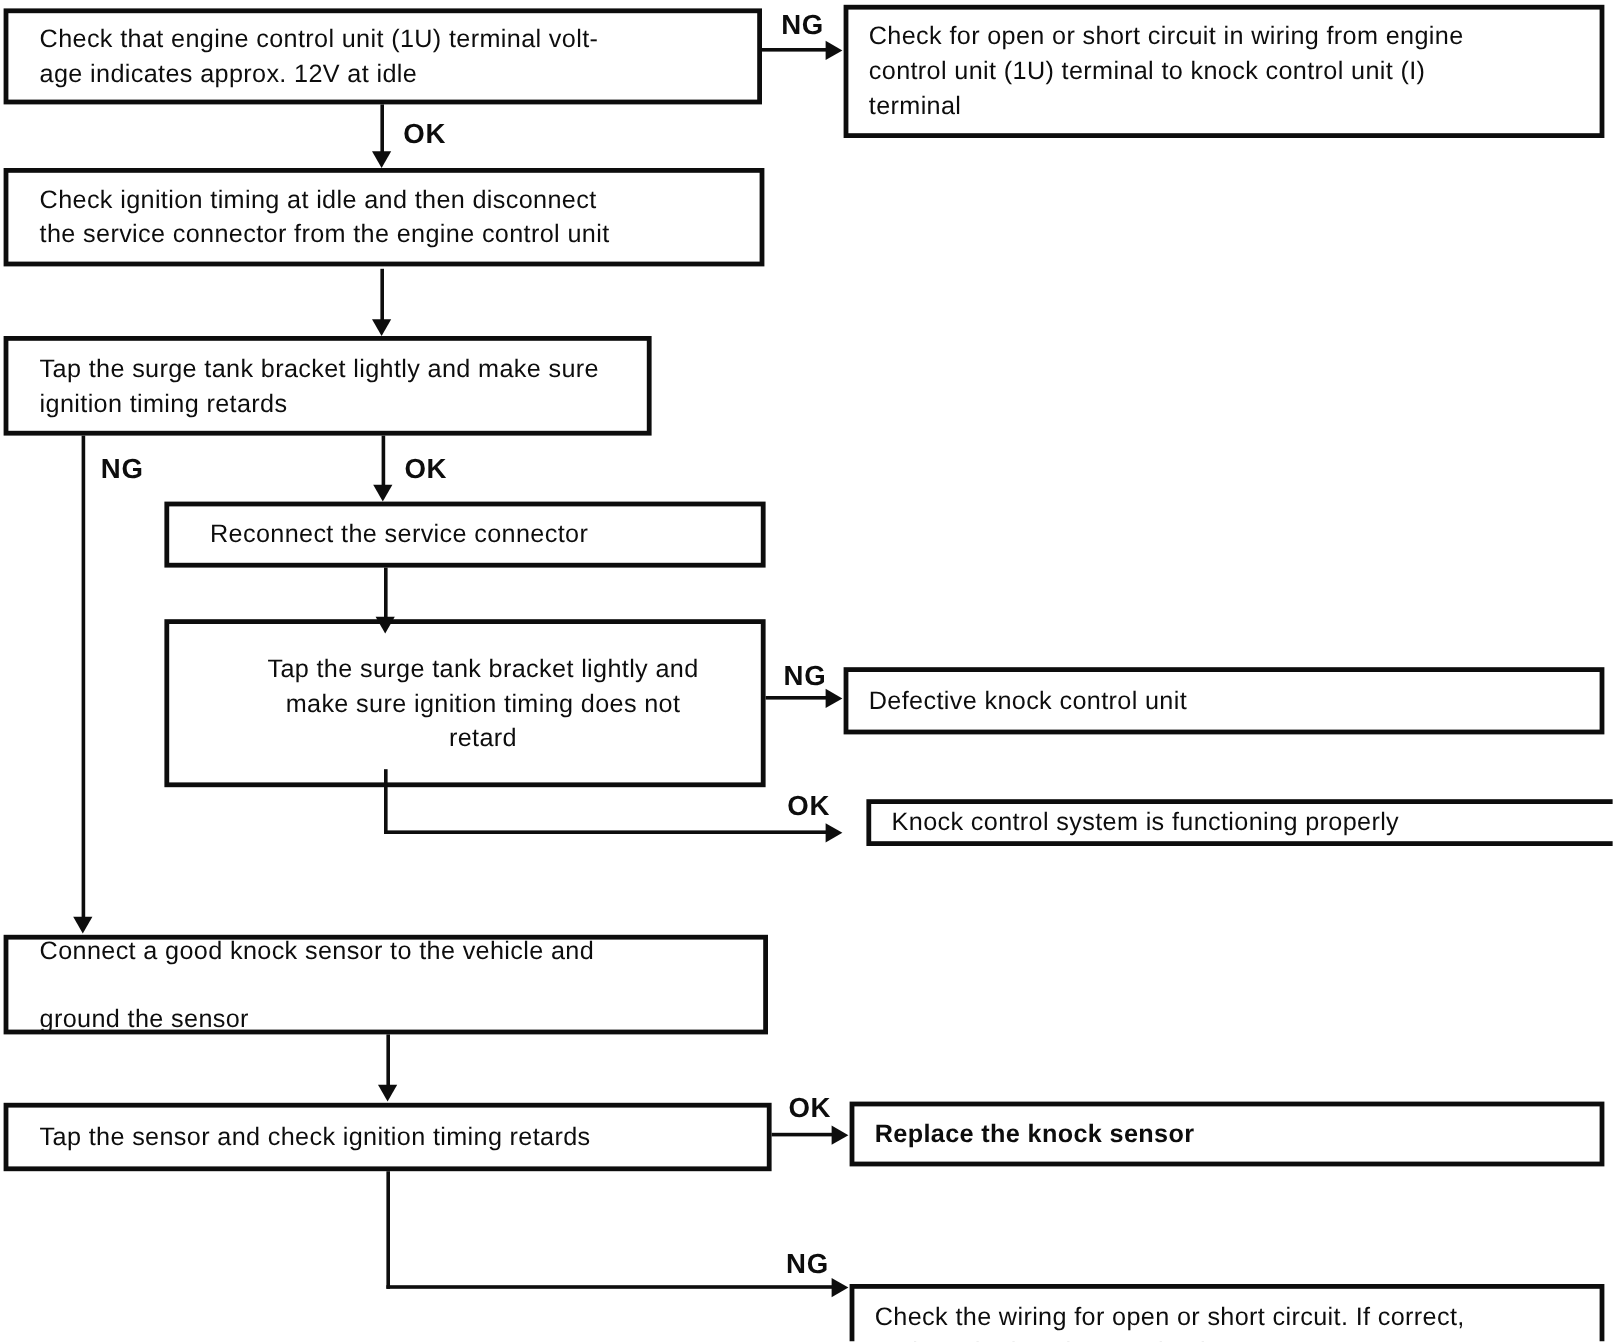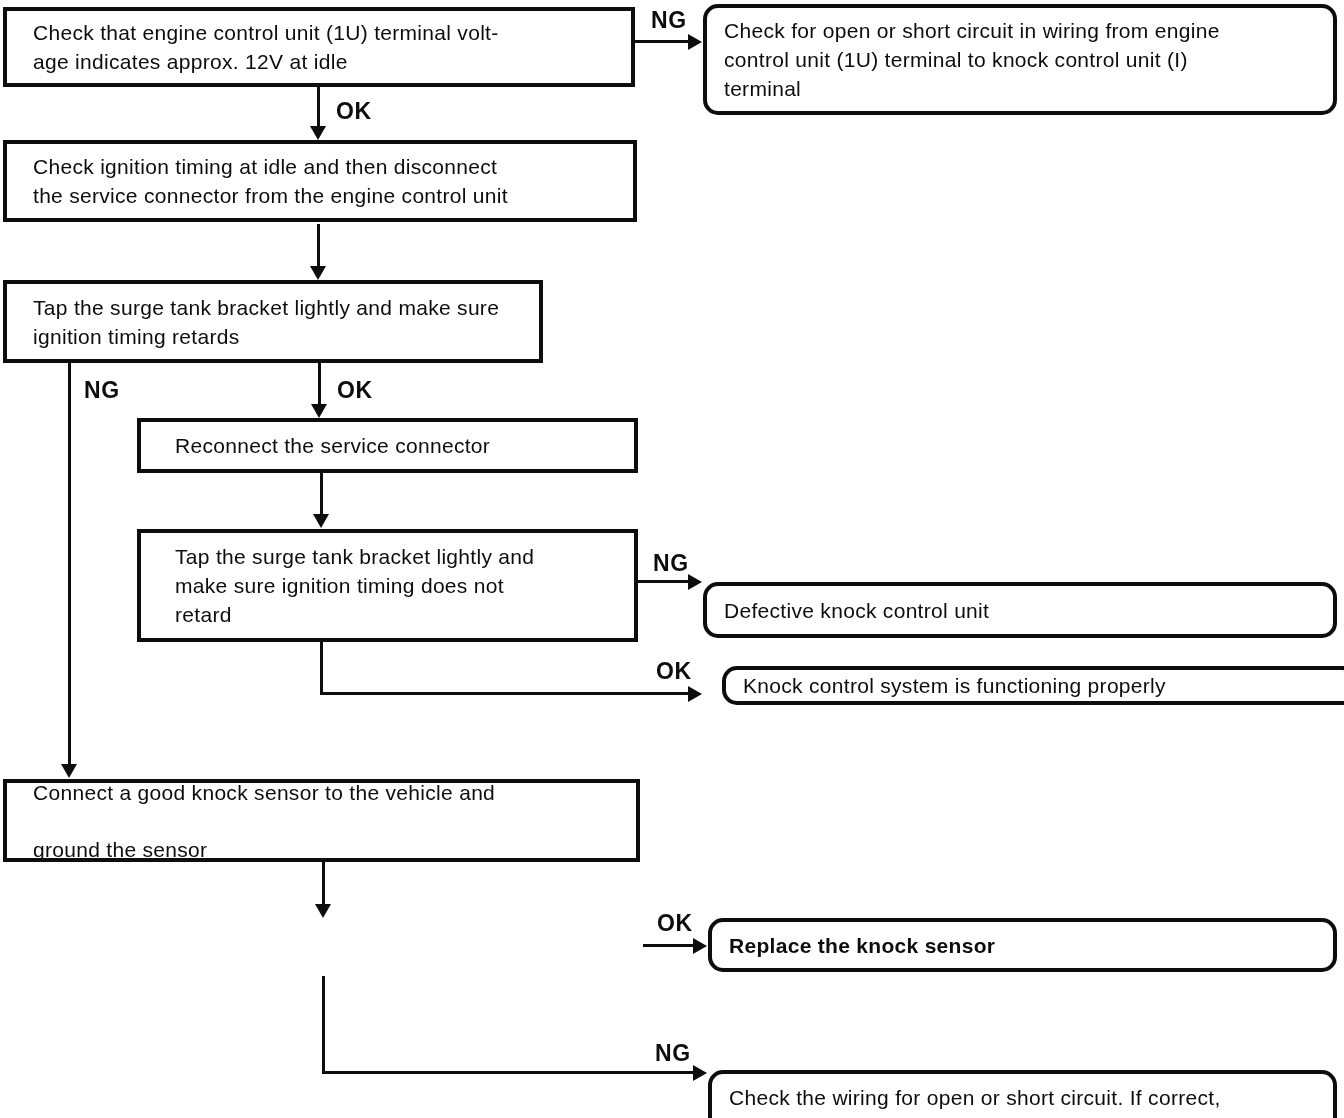--- a/index.html
+++ b/index.html
@@ -20,30 +20,30 @@
     flex-direction:column;
     justify-content:center;
     font-size:21px;
     line-height:29px;
     letter-spacing:0.3px;
     padding-left:26px;
     padding-right:4px;
   }
   .node .ln { white-space:nowrap; }
   .pad-mid { padding-left:34px; }
-  .pad-right { padding-left:17px;border-radius:15px; }
+  .pad-right { padding-left:17px; }
 
   
   #n0  { left:3px;   top:7px;    width:632px; height:80px; }
   #n1  { left:703px; top:4px;    width:634px; height:111px; }
   #n2  { left:3px;   top:140px;  width:634px; height:82px; }
   #n3  { left:3px;   top:280px;  width:540px; height:83px; }
   #n4  { left:137px; top:418px;  width:501px; height:55px; }
-  #n5  { left:137px; top:529px;  width:501px; height:113px; }
-  #n6  { left:703px; top:556px;  width:634px; height:56px;margin-top:26px; }
+  #n5  { left:137px; top:516px;  width:501px; height:140px;text-align:center; }
+  #n6  { left:703px; top:556px;  width:634px; height:56px; }
   #n7  { left:722px; top:666px;  width:635px; height:39px; }
   #n8  { left:3px;   top:779px;  width:637px; height:83px;gap:28px; }
   #n9  { left:3px;   top:919px;  width:640px; height:57px; }
   #n10 { left:708px; top:918px;  width:629px; height:54px;font-weight:bold; }
   #n11 { left:708px; top:1030px; width:629px; height:83px;margin-top:40px; }
 
   
   .seg { position:absolute; background:#0d0d0d; }
   .v { width:3px; }
   .h { height:3px; }
@@ -111,20 +111,23 @@
 
   <div class="node pad-right" id="n7">
     <div class="ln">Knock control system is functioning properly</div>
   </div>
 
   <div class="node" id="n8">
     <div class="ln">Connect a good knock sensor to the vehicle and</div>
     <div class="ln">ground the sensor</div>
   </div>
 
+  <div class="node" id="n9">
+    <div class="ln">Tap the sensor and check ignition timing retards</div>
+  </div>
 
   <div class="node pad-right" id="n10">
     <div class="ln">Replace the knock sensor</div>
   </div>
 
   <div class="node pad-right" id="n11">
     <div class="ln">Check the wiring for open or short circuit. If correct,</div>
     <div class="ln">replace the knock control unit</div>
   </div>
 

